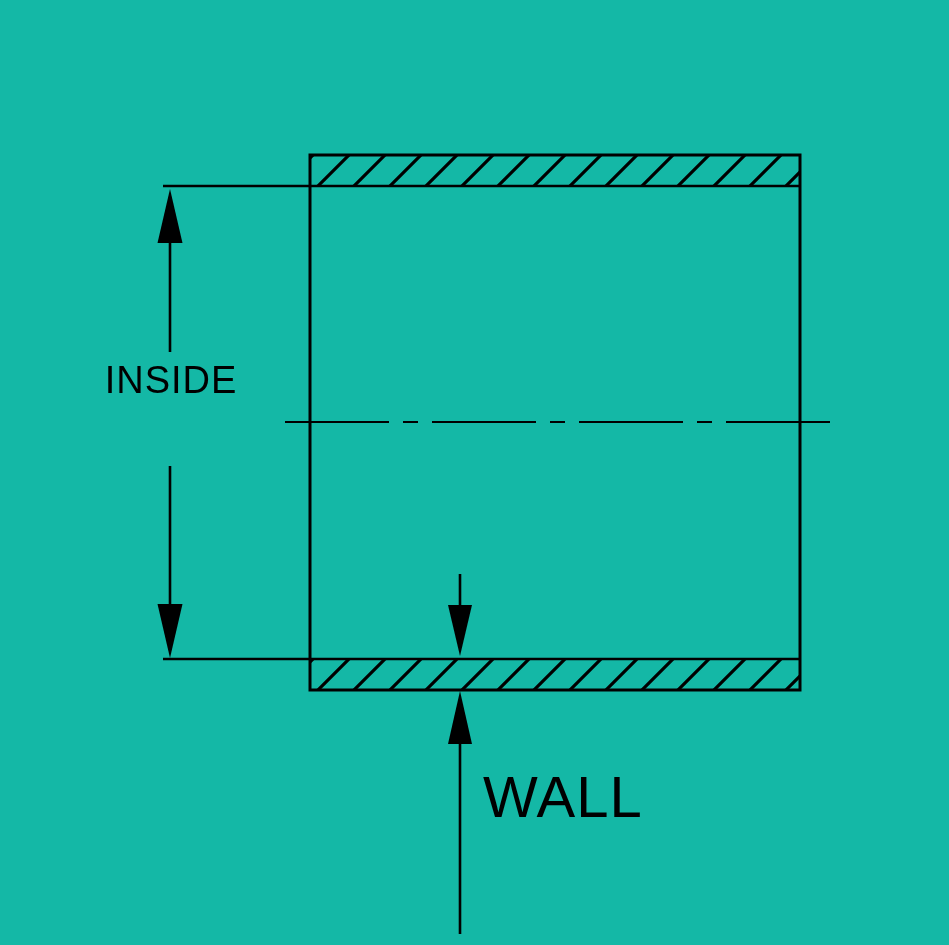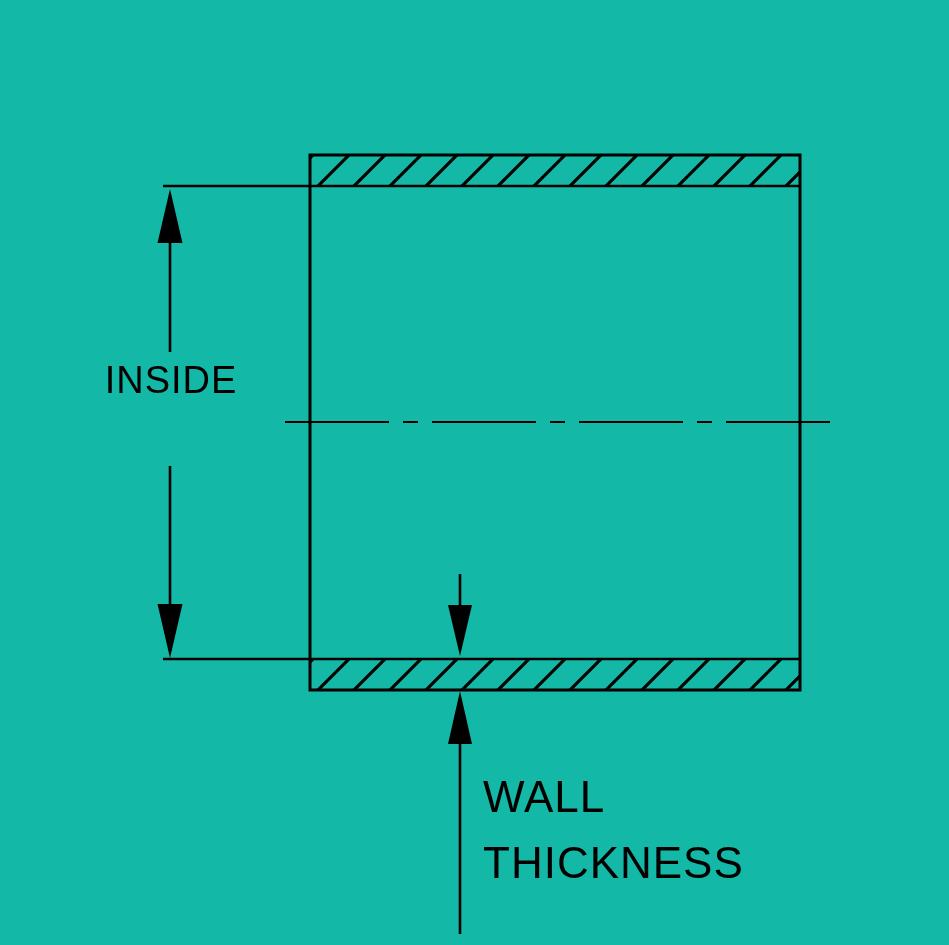--- a/index.html
+++ b/index.html
@@ -32,21 +32,21 @@
     width: 262px;
     text-align: center;
     font-size: 38px;
     line-height: 57px;
     letter-spacing: 1px;
   }
   .wt-label {
     left: 483px;
     top: 764px;
     text-align: left;
-    font-size: 44px;
+    font-size: 58px;
     line-height: 66px;
     letter-spacing: 1px;
   }
 </style>
 </head>
 <body>
 
 <div class="canvas">
 
   <svg class="drawing" width="949" height="945" viewBox="0 0 949 945">
@@ -82,16 +82,15 @@
       <polygon points="460,691 448,744 472,744"></polygon>
     </g>
   </svg>
 
   <div class="label id-label">
     <div>INSIDE</div>
   </div>
 
   <div class="label wt-label">
     <div>WALL</div>
-    <div>THICKNESS</div>
   </div>
 
 </div>
 
 </body></html>

